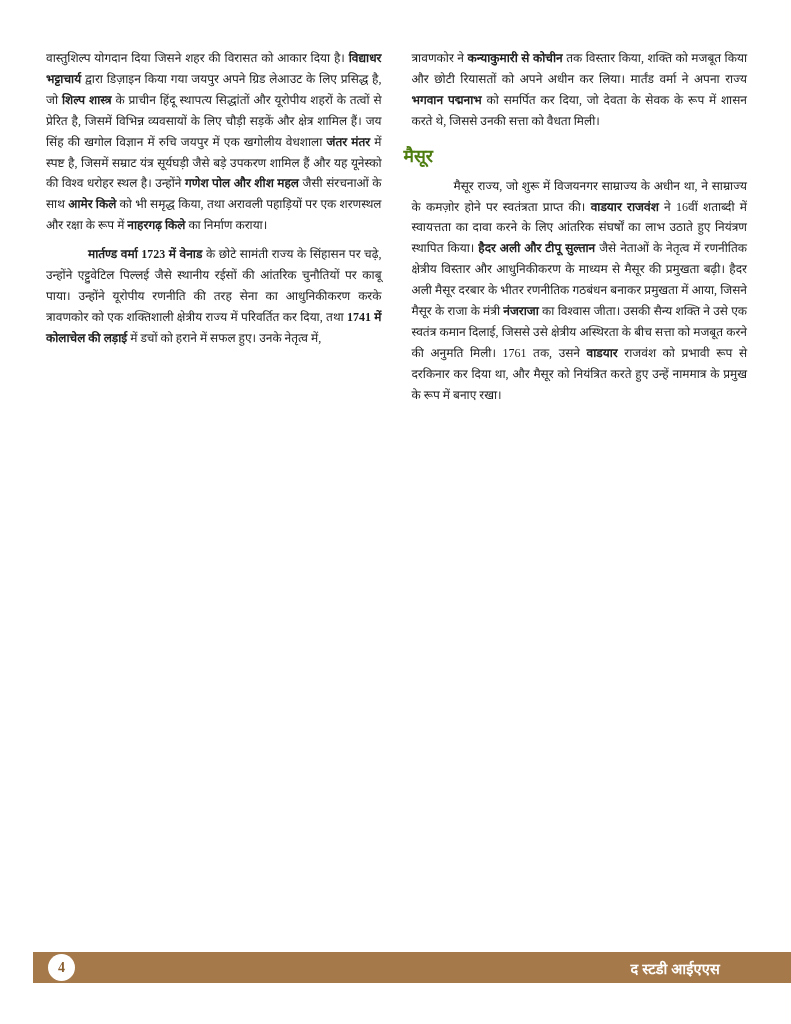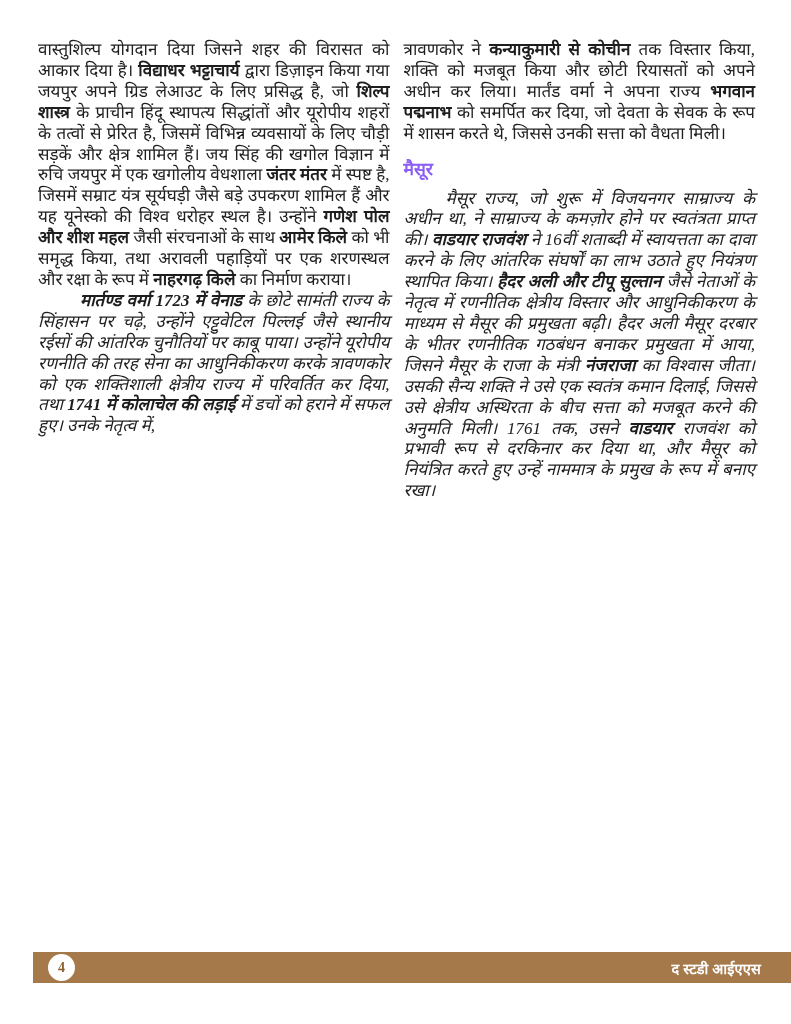--- a/index.html
+++ b/index.html
@@ -21,39 +21,38 @@
     top: 40px;
     width: 717px;
     display: flex;
     gap: 14px;
   }
   .col {
     flex: 1 1 0;
     min-width: 0;
   }
   .body-text {
-    margin: 0;
-    font-size: 17px;
+    margin: 8px;
+    font-size: 12px;
     line-height: 20.9px;
     color: #1e1e1e;
     text-align: justify;
   }
   .body-text b {
     font-weight: bold;
   }
   .indent {
     text-indent: 42px;
-    font-style: italic;
   }
   h2.heading {
     margin: 13px 0 9px 0;
     font-size: 17.5px;
     line-height: 22px;
     font-weight: bold;
-    color: #8b5cf6;
+    color: #4d7c0f;
   }
   .footer-bar {
     position: absolute;
     left: 33px;
     right: 0;
     top: 952px;
     height: 31px;
     background: #a6794a;
     display: flex;
     align-items: center;
@@ -66,21 +65,21 @@
     background: #ffffff;
     display: flex;
     align-items: center;
     justify-content: center;
     font-weight: bold;
     font-size: 14px;
     color: #8a5f30;
   }
   .brand {
     margin-left: auto;
-    padding-right: 30px;
+    padding-right: 71px;
     color: #ffffff;
     font-weight: bold;
     font-size: 14.5px;
     letter-spacing: 0.2px;
   }
 </style>
 </head>
 <body>
 
 <div class="page">

